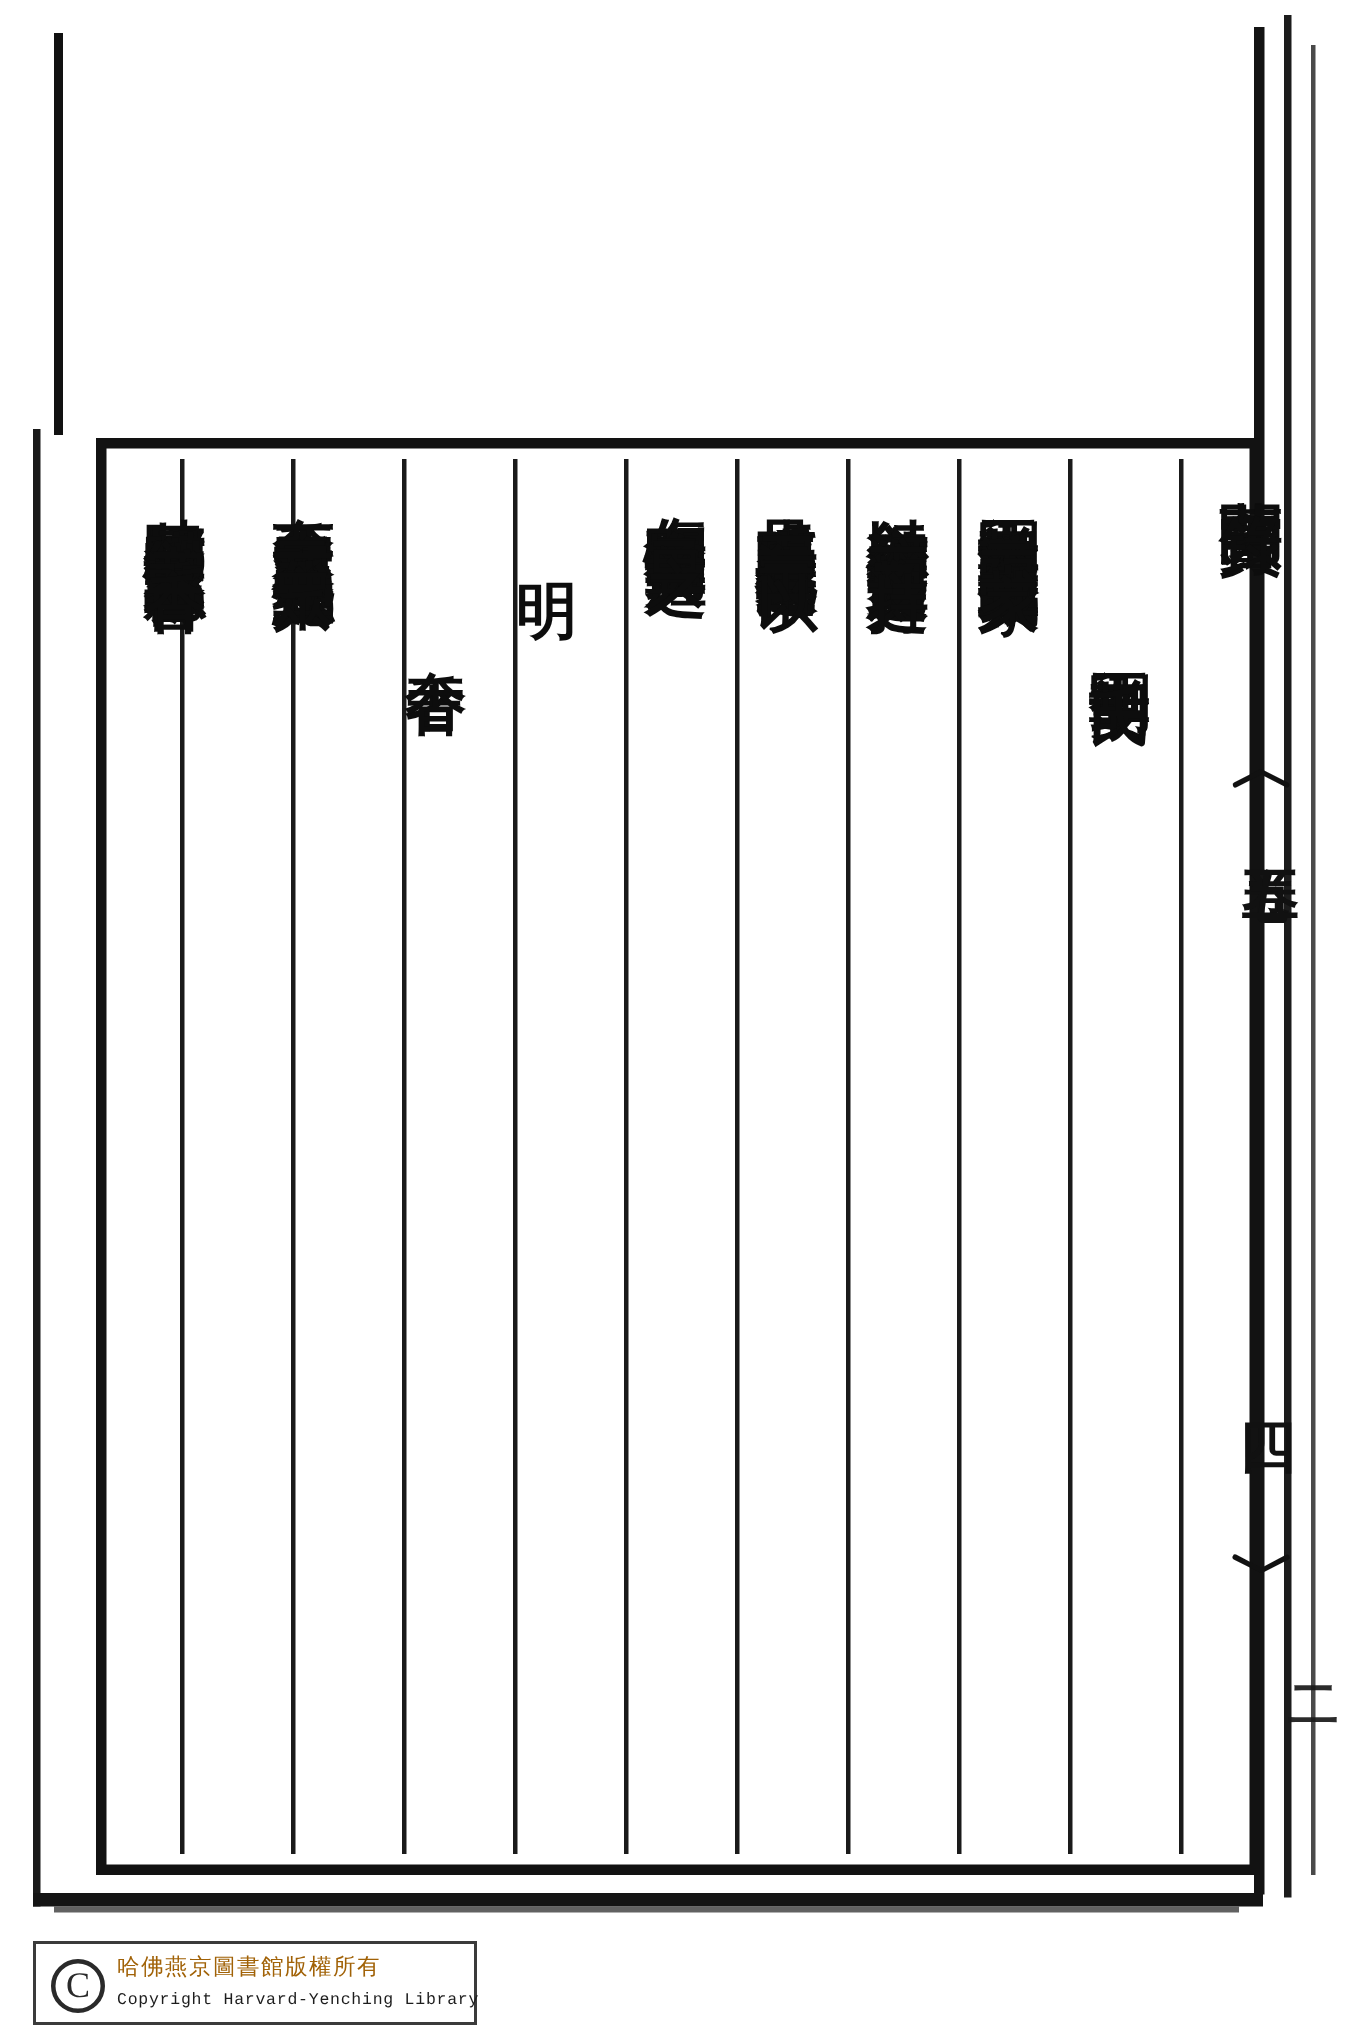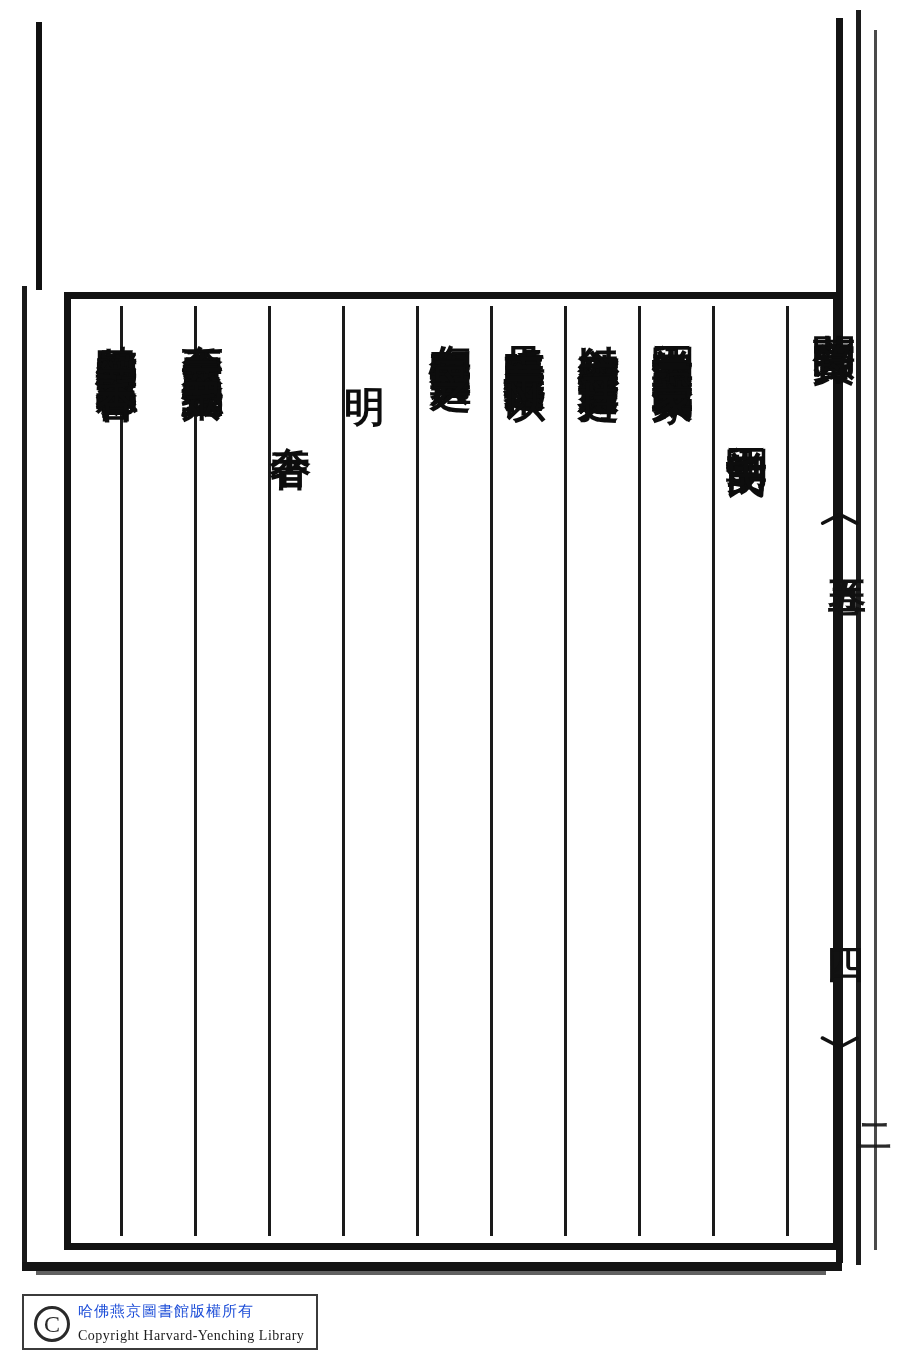--- a/index.html
+++ b/index.html
@@ -194,29 +194,29 @@
     text-align: center;
     color: #2a2a2a;
   }
   .stamp-cn {
     position: absolute;
     left: 54px;
     top: 6px;
     font-family: "DejaVu Sans", sans-serif;
     font-size: 15px;
     letter-spacing: 1px;
-    color: #1d4ed8;
+    color: #a16207;
     white-space: nowrap;
   }
   .stamp-en {
     position: absolute;
     left: 54px;
     top: 32px;
-    font-family: Liberation Serif, serif;
-    font-size: 14px;
+    font-family: Liberation Mono, monospace;
+    font-size: 11px;
     letter-spacing: .5px;
     color: #1d1d1d;
     white-space: nowrap;
   }
 </style>
 </head>
 <body>
 
 <div id="page">
 

